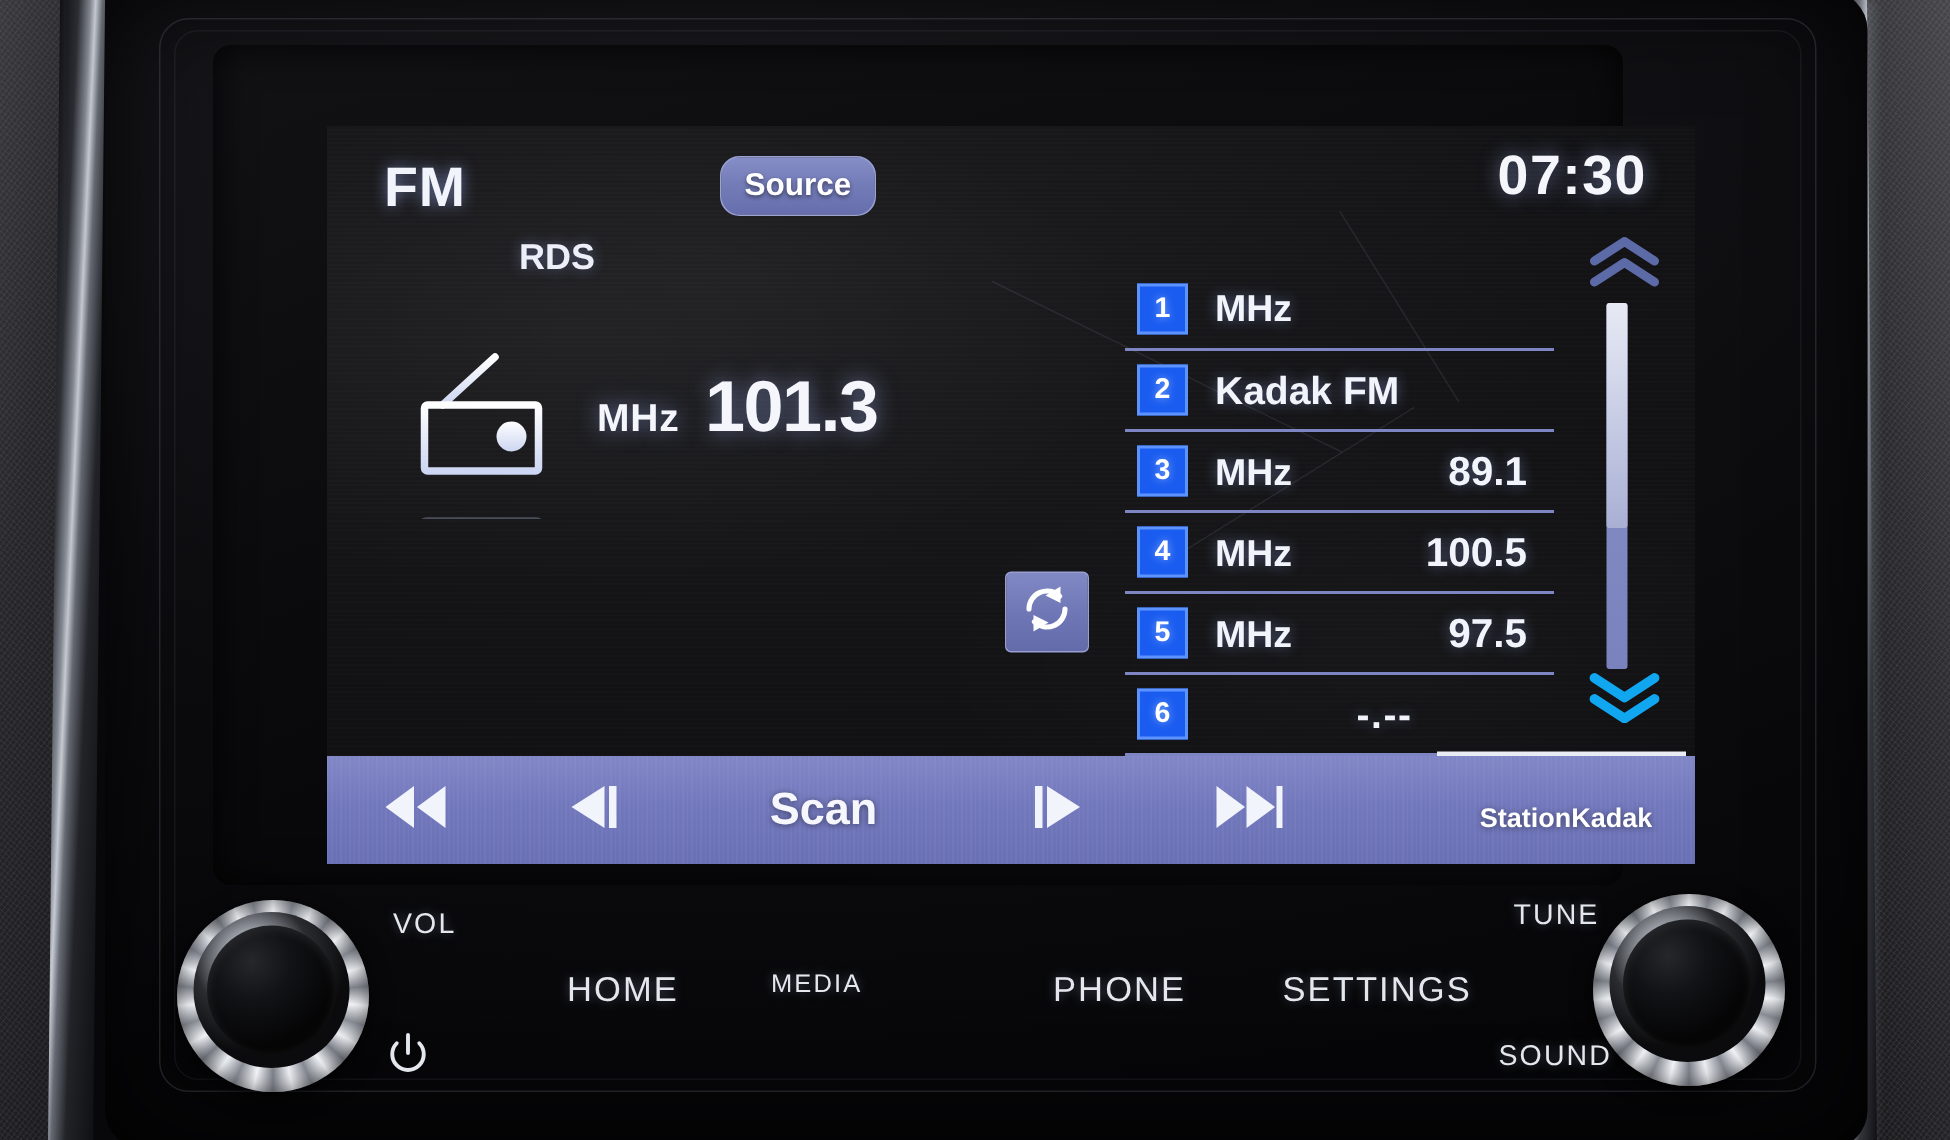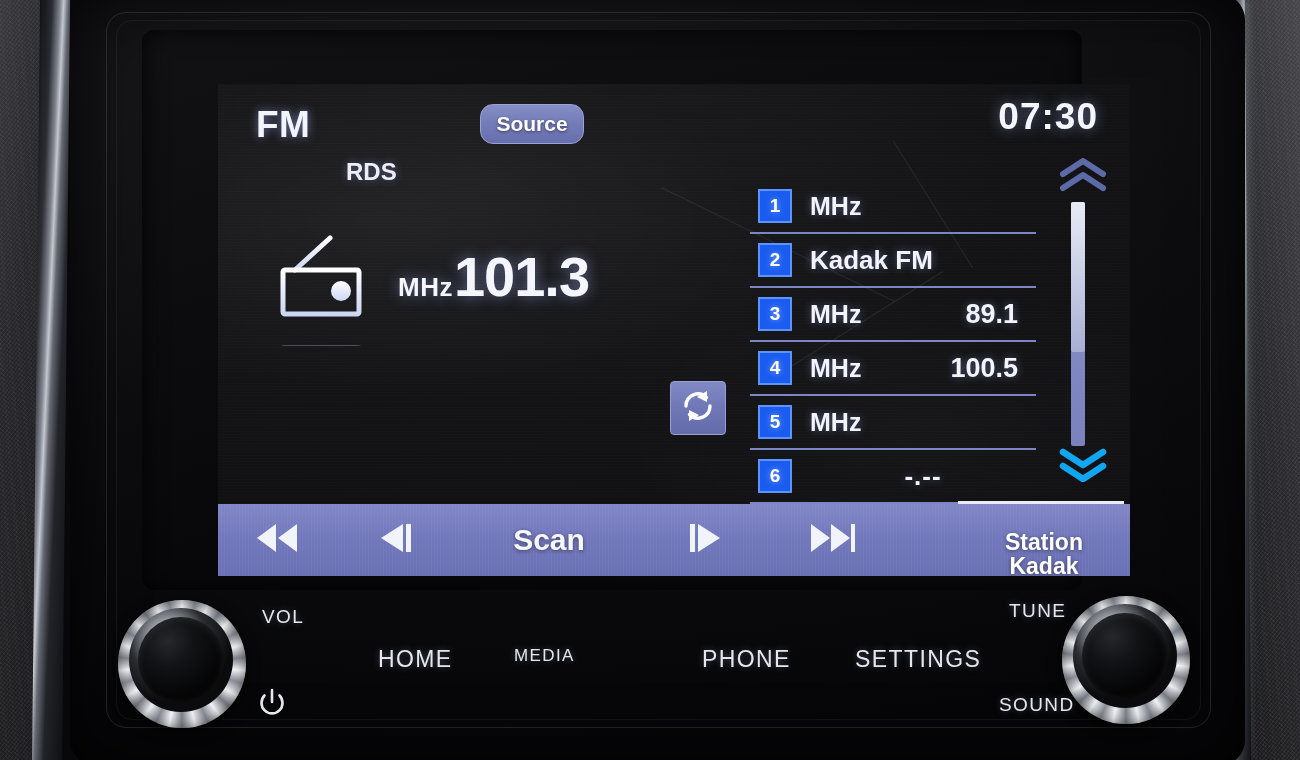--- a/index.html
+++ b/index.html
@@ -188,21 +188,21 @@
   }
   .freq-wrap {
     position: absolute;
     left: 180px; top: 160px;
     display: flex;
     align-items: baseline;
     color: #f4f6fc;
     text-shadow: 0 0 14px rgba(165,185,255,.5);
   }
   .freq-unit { font-size: 26px; font-weight: bold; letter-spacing: .5px; }
-  .freq-value { font-size: 56px; font-weight: bold; letter-spacing: -1px; margin-left: 1px; }
+  .freq-value { font-size: 48px; font-weight: bold; letter-spacing: -1px; margin-left: 17px; }
 
   
   .refresh-btn {
     position: absolute;
     left: 452px; top: 297px;
     width: 56px; height: 54px;
     background: linear-gradient(180deg, #8189c5 0%, #6f77b6 50%, #636bab 100%);
     border: 1px solid #98a0d2;
     border-radius: 4px;
     display: flex;
@@ -296,28 +296,27 @@
     justify-content: center;
     color: #f6f7fd;
   }
   .cb-prev   { width: 118px; }
   .cb-tunedn { width: 120px; }
   .cb-scan   { width: 186px; font-size: 30px; font-weight: bold; text-shadow: 0 1px 4px rgba(0,0,0,.45); }
   .cb-tuneup { width: 126px; }
   .cb-next   { width: 130px; }
   .station-list-btn {
     position: absolute;
-    right: 0; top: 15px;
+    right: 0; top: 5px;
     width: 172px; height: 72px;
     display: flex;
-    flex-direction: column;
     align-items: center;
     justify-content: center;
     color: #ffffff;
-    font-size: 23px;
+    font-size: 18px;
     font-weight: bold;
     line-height: 1.04;
     text-shadow: 0 1px 4px rgba(0,0,0,.45);
   }
   
   .sl-divider {
     position: absolute;
     right: 6px; bottom: 72px;
     width: 166px; height: 3px;
     background: #e9ecf5;
@@ -498,20 +497,21 @@
         <div class="preset-body">
           <span class="preset-unit">MHz</span>
           <span class="preset-val">100.5</span>
         </div>
       </div>
 
       <div class="preset-row">
         <div class="preset-num">5</div>
         <div class="preset-body">
           <span class="preset-unit">MHz</span>
+          <span class="preset-val">97.5</span>
         </div>
       </div>
 
       <div class="preset-row">
         <div class="preset-num">6</div>
         <div class="preset-body">
           <span class="preset-empty">-.--</span>
         </div>
       </div>
 

